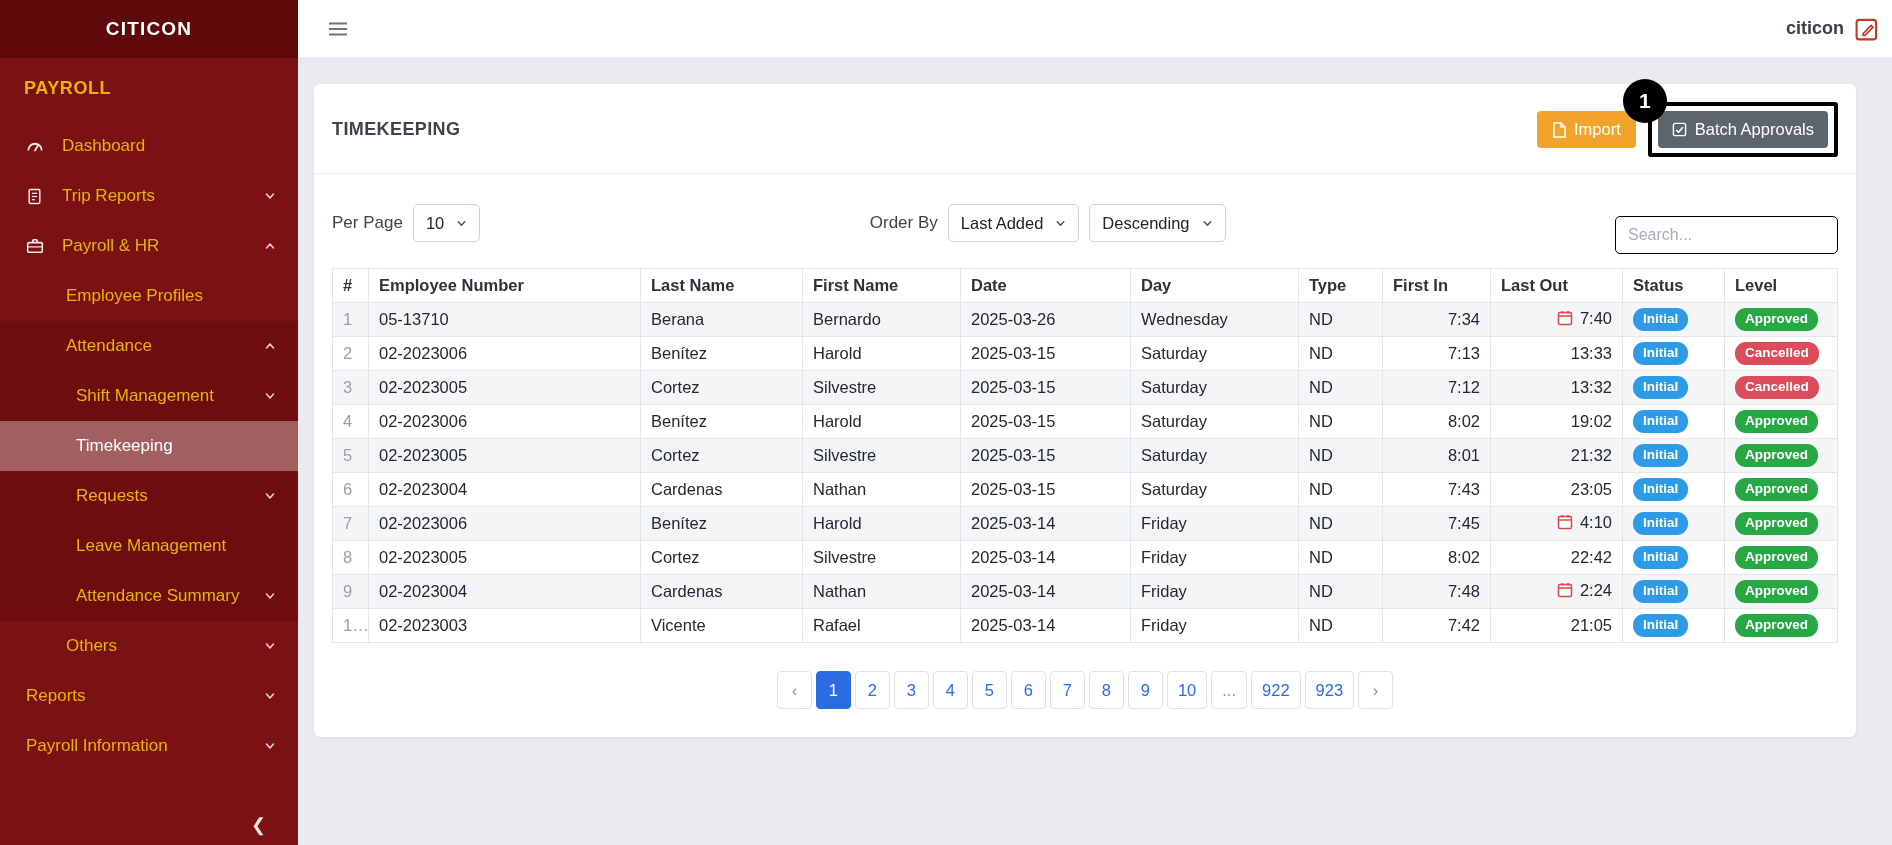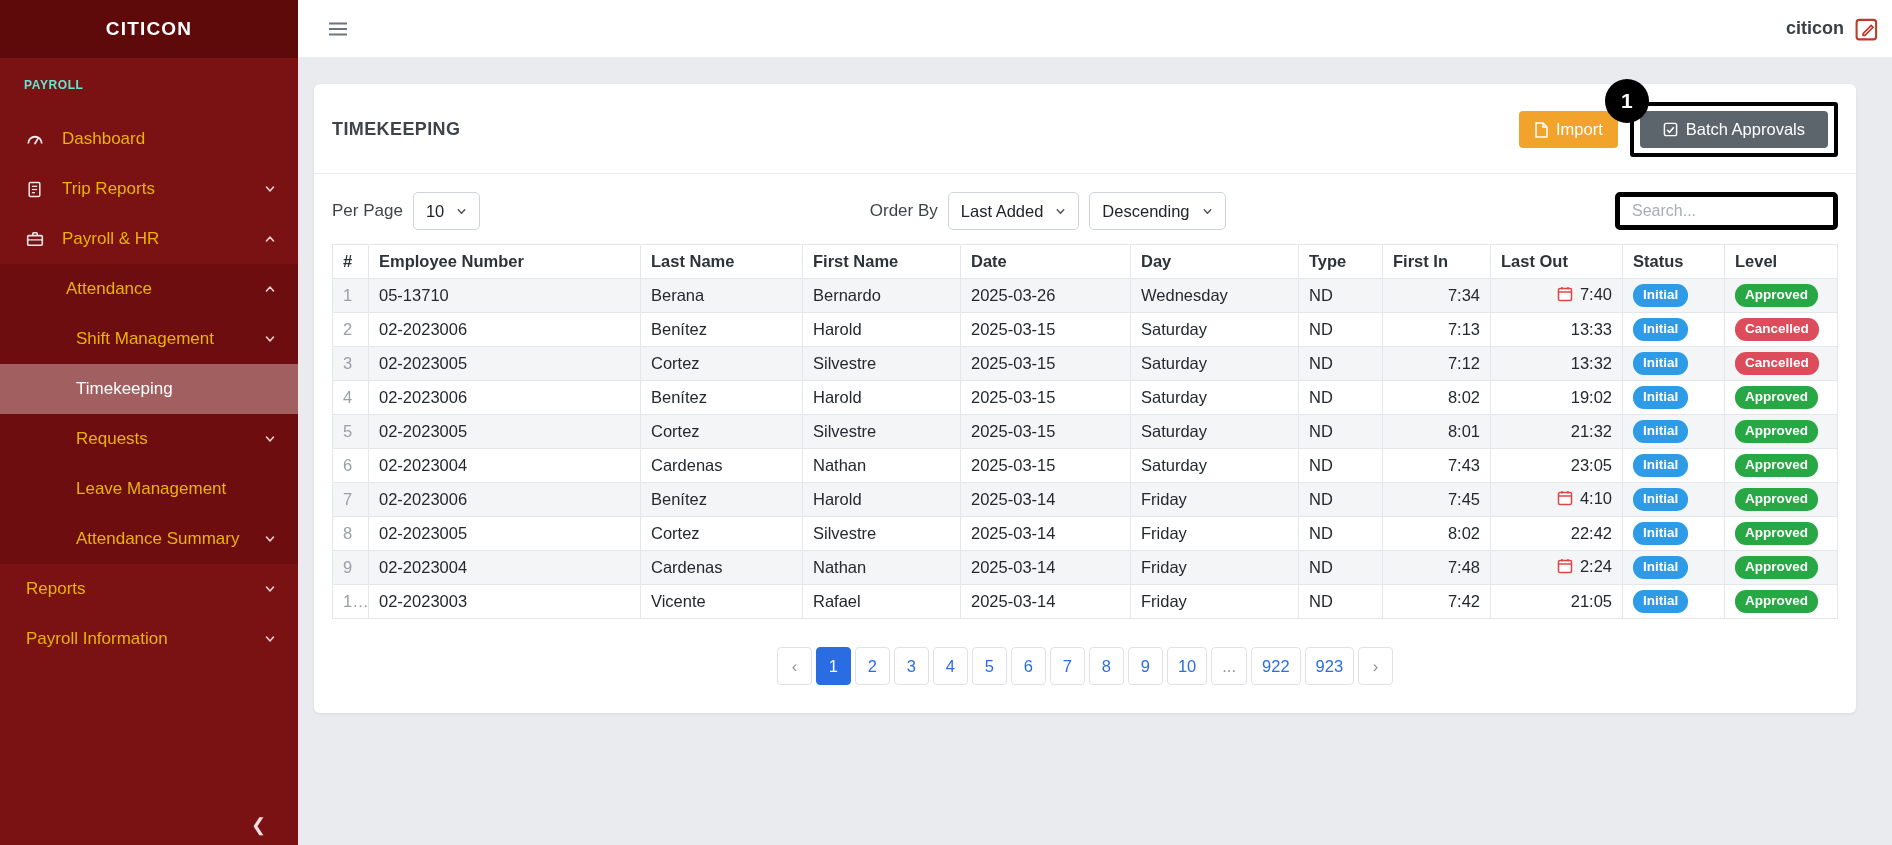--- a/index.html
+++ b/index.html
@@ -3,21 +3,21 @@
 <meta charset="utf-8">
 <style>
   * { box-sizing: border-box; margin: 0; padding: 0; }
   html,body { width:1892px; height:845px; overflow:hidden; }
   body { font-family:"Liberation Sans", sans-serif; background:#e9ebee; }
   .app { display:flex; width:1892px; height:845px; }
 
   
   .sidebar { width:298px; flex-shrink:0; background:var(--sidebar-bg); color:#f2e4e4; display:flex; flex-direction:column; }
   .sidebar-logo { height:58px; flex-shrink:0; background:var(--sidebar-top-bg); color:#fff; font-weight:bold; font-size:19px; letter-spacing:1.2px; display:flex; align-items:center; justify-content:center; cursor:pointer; }
-  .sidebar-section { padding:20px 24px 10px; font-size:12px; font-weight:bold; letter-spacing:.6px; color:#5eead4; flex-shrink:0; }
+  .sidebar-section { padding:20px 24px 10px; font-size:18px; font-weight:bold; letter-spacing:.6px; color:#eab308; flex-shrink:0; }
   .sidebar-nav { flex:1; display:flex; flex-direction:column; padding-top:12px; overflow:hidden; }
   .nav-item { height:50px; flex-shrink:0; display:flex; align-items:center; font-size:17px; color:#eab308; cursor:pointer; padding-right:22px; }
   .nav-item .nav-icon { width:20px; margin-right:16px; display:flex; align-items:center; color:#f4e9e9; }
   .nav-item.level0 { padding-left:26px; }
   .nav-item.level1 { padding-left:66px; }
   .nav-item.level2 { padding-left:76px; }
   .nav-item .chevron { margin-left:auto; display:flex; color:#eccfcf; }
   .nav-item.group-attendance { background:var(--submenu-bg); }
   .nav-item.active { background:var(--active-bg); color:#fff; }
   .sidebar-footer { height:40px; flex-shrink:0; margin-top:auto; display:flex; align-items:center; justify-content:flex-end; padding-right:32px; font-size:18px; color:#f0dede; cursor:pointer; }
@@ -31,29 +31,29 @@
   .brand-icon { display:flex; cursor:pointer; }
 
   
   .content { flex:1; padding:26px 36px 0 16px; overflow:hidden; }
   .card { background:#fff; border-radius:6px; box-shadow:0 1px 3px rgba(0,0,0,.07); padding-bottom:28px; position:relative; }
   .card-header { display:flex; align-items:center; padding:18px 18px 16px; border-bottom:1px solid #e9ecef; }
   .page-title { font-size:18px; font-weight:bold; color:#3f4449; letter-spacing:.4px; }
   .header-actions { margin-left:auto; display:flex; align-items:center; gap:12px; }
   .btn-import { background:var(--import-bg); color:#fff; border:none; border-radius:4px; height:37px; padding:0 15px; font-size:16.5px; display:flex; align-items:center; gap:8px; cursor:pointer; font-family:inherit; }
   .batch-annot { position:relative; border:4px solid var(--annot); border-radius:3px; padding:5px 6px; }
-  .btn-batch { background:var(--batch-bg); color:#fff; border:none; border-radius:4px; height:37px; padding:0 23px; font-size:16.5px; display:flex; align-items:center; gap:8px; cursor:pointer; font-family:inherit; }
+  .btn-batch { background:var(--batch-bg); color:#fff; border:none; border-radius:4px; height:37px; padding:0 14px; font-size:16.5px; display:flex; align-items:center; gap:8px; cursor:pointer; font-family:inherit; }
   .annot-circle { position:absolute; top:-27px; left:-29px; width:44px; height:44px; border-radius:50%; background:var(--annot); color:#fff; font-weight:bold; font-size:21px; display:flex; align-items:center; justify-content:center; z-index:5; }
 
   
   .controls { display:flex; align-items:center; justify-content:space-between; padding:18px 18px 14px; }
   .control-left, .control-center { display:flex; align-items:center; gap:10px; font-size:17px; color:#3f4449; }
   .select { height:38px; border:1px solid #ced4da; border-radius:5px; background:#fff; display:flex; align-items:center; gap:12px; padding:0 12px; font-size:16.5px; color:#212529; cursor:pointer; }
   .sel-chevron { display:flex; color:#555; }
-  .search { height:38px; width:223px; border:5px solid #000000; border-radius:5px; padding:0 12px; font-size:16px; color:#212529; font-family:inherit; background:#fff; }
+  .search { height:38px; width:223px; border:1px solid #000000; border-radius:5px; padding:0 12px; font-size:16px; color:#212529; font-family:inherit; background:#fff;margin-top:24px; }
   .search::placeholder { color:#a7adb3; }
 
   
   .table-wrap { padding:0 18px; }
   table { width:100%; border-collapse:collapse; table-layout:fixed; font-size:16.5px; color:#24292e; }
   th, td { border:1px solid #e4e7ea; padding:5px 10px; height:34px; white-space:nowrap; overflow:hidden; text-overflow:ellipsis; }
   th { text-align:left; font-weight:bold; color:#2e3338; background:#fff; }
   tbody tr:nth-child(odd) { background:#f4f5f7; }
   td.num { color:#9aa0a6; }
   td.right { text-align:right; }
@@ -115,20 +115,23 @@
               <line x1="1.5" y1="8.8" x2="14.5" y2="8.8" stroke="currentColor" stroke-width="1.1"></line>
             </svg>
           </span>
           <span>Payroll &amp; HR</span>
           <span class="chevron">
             <svg width="12" height="12" viewBox="0 0 12 12">
               <polyline points="2.5,8 6,4 9.5,8" fill="none" stroke="currentColor" stroke-width="1.6" stroke-linecap="round" stroke-linejoin="round"></polyline>
             </svg>
           </span>
         </div>
+        <div class="nav-item level1">
+          <span>Employee Profiles</span>
+        </div>
         <div class="nav-item level1 group-attendance">
           <span>Attendance</span>
           <span class="chevron">
             <svg width="12" height="12" viewBox="0 0 12 12">
               <polyline points="2.5,8 6,4 9.5,8" fill="none" stroke="currentColor" stroke-width="1.6" stroke-linecap="round" stroke-linejoin="round"></polyline>
             </svg>
           </span>
         </div>
         <div class="nav-item level2 group-attendance">
           <span>Shift Management</span>
@@ -147,20 +150,28 @@
             <svg width="12" height="12" viewBox="0 0 12 12">
               <polyline points="2.5,4 6,8 9.5,4" fill="none" stroke="currentColor" stroke-width="1.6" stroke-linecap="round" stroke-linejoin="round"></polyline>
             </svg>
           </span>
         </div>
         <div class="nav-item level2 group-attendance">
           <span>Leave Management</span>
         </div>
         <div class="nav-item level2 group-attendance">
           <span>Attendance Summary</span>
+          <span class="chevron">
+            <svg width="12" height="12" viewBox="0 0 12 12">
+              <polyline points="2.5,4 6,8 9.5,4" fill="none" stroke="currentColor" stroke-width="1.6" stroke-linecap="round" stroke-linejoin="round"></polyline>
+            </svg>
+          </span>
+        </div>
+        <div class="nav-item level1">
+          <span>Others</span>
           <span class="chevron">
             <svg width="12" height="12" viewBox="0 0 12 12">
               <polyline points="2.5,4 6,8 9.5,4" fill="none" stroke="currentColor" stroke-width="1.6" stroke-linecap="round" stroke-linejoin="round"></polyline>
             </svg>
           </span>
         </div>
         <div class="nav-item level0">
           <span>Reports</span>
           <span class="chevron">
             <svg width="12" height="12" viewBox="0 0 12 12">

